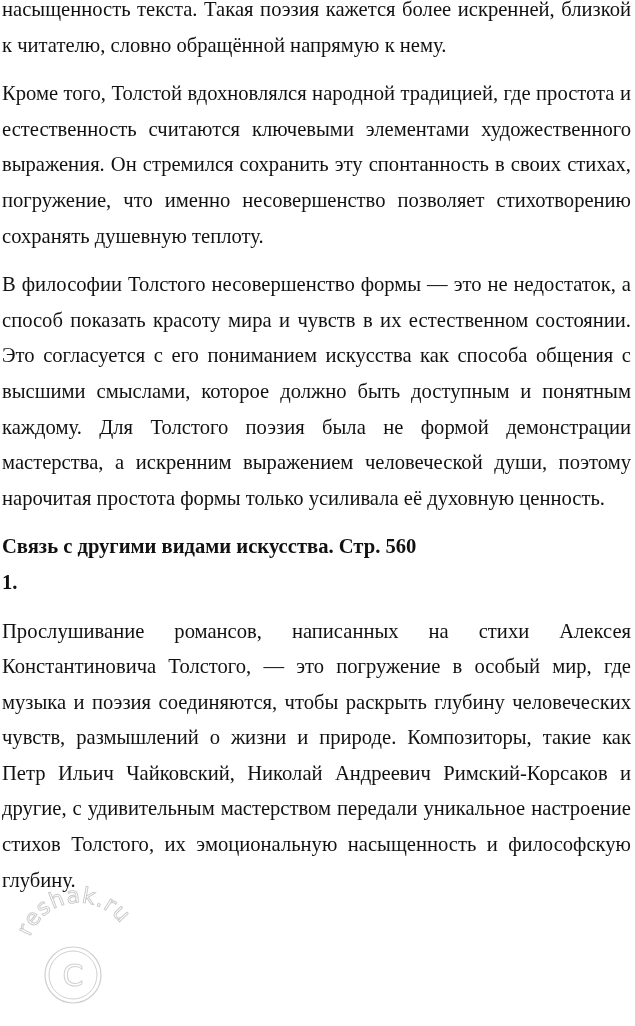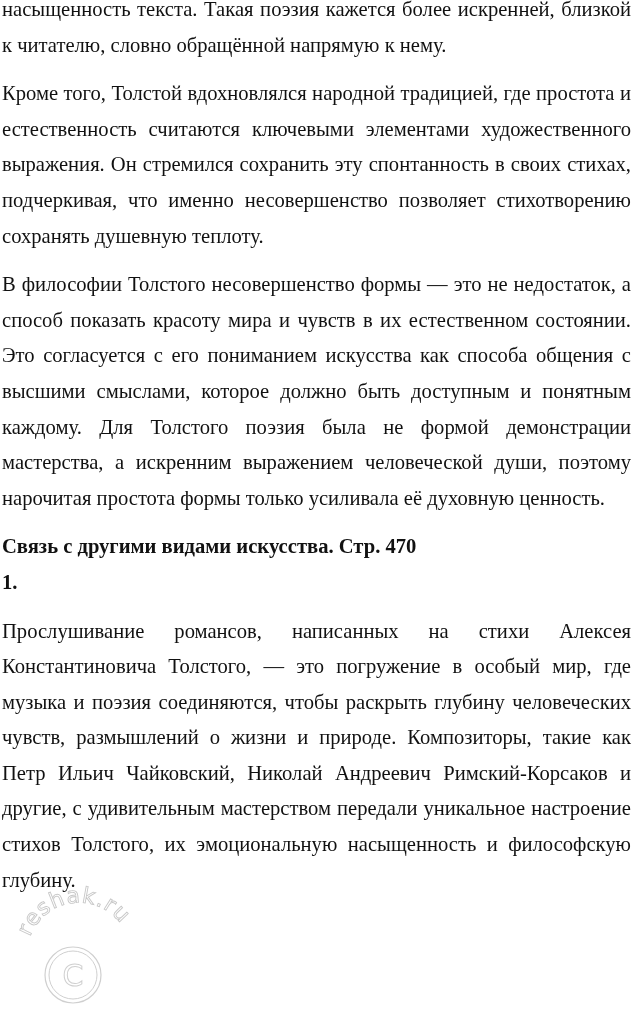--- a/index.html
+++ b/index.html
@@ -48,23 +48,23 @@
       height: 140px;
       pointer-events: none;
       opacity: 0.55;
     }
   </style>
 </head>
 <body>
 
 <div class="page">
   <p class="para">насыщенность текста. Такая поэзия кажется более искренней, близкой к читателю, словно обращённой напрямую к нему.</p>
-  <p class="para">Кроме того, Толстой вдохновлялся народной традицией, где простота и естественность считаются ключевыми элементами художественного выражения. Он стремился сохранить эту спонтанность в своих стихах, подчеркивая, что именно несовершенство позволяет стихотворению сохранять душевную теплоту.</p>
+  <p class="para">Кроме того, Толстой вдохновлялся народной традицией, где простота и естественность считаются ключевыми элементами художественного выражения. Он стремился сохранить эту спонтанность в своих стихах, погружение, что именно несовершенство позволяет стихотворению сохранять душевную теплоту.</p>
   <p class="para">В философии Толстого несовершенство формы — это не недостаток, а способ показать красоту мира и чувств в их естественном состоянии. Это согласуется с его пониманием искусства как способа общения с высшими смыслами, которое должно быть доступным и понятным каждому. Для Толстого поэзия была не формой демонстрации мастерства, а искренним выражением человеческой души, поэтому нарочитая простота формы только усиливала её духовную ценность.</p>
-  <h2 class="heading">Связь с другими видами искусства. Стр. 470</h2>
+  <h2 class="heading">Связь с другими видами искусства. Стр. 560</h2>
   <p class="num">1.</p>
   <p class="para">Прослушивание романсов, написанных на стихи Алексея Константиновича Толстого, — это погружение в особый мир, где музыка и поэзия соединяются, чтобы раскрыть глубину человеческих чувств, размышлений о жизни и природе. Композиторы, такие как Петр Ильич Чайковский, Николай Андреевич Римский-Корсаков и другие, с удивительным мастерством передали уникальное настроение стихов Толстого, их эмоциональную насыщенность и философскую глубину.</p>
 </div>
 
 <div class="watermark">
   <svg width="130" height="140" viewBox="0 0 130 140" xmlns="http://www.w3.org/2000/svg">
     <defs>
       <path id="arcPath" d="M 12 62 A 52 52 0 0 1 112 70"></path>
     </defs>
     <text font-family="DejaVu Sans, sans-serif" font-size="22" fill="none" stroke="#9a9a9a" stroke-width="0.9" letter-spacing="1">

